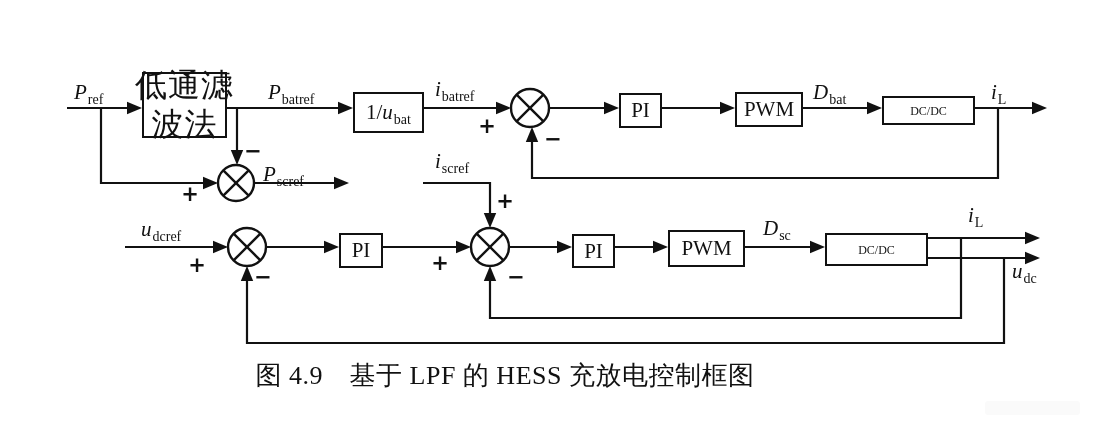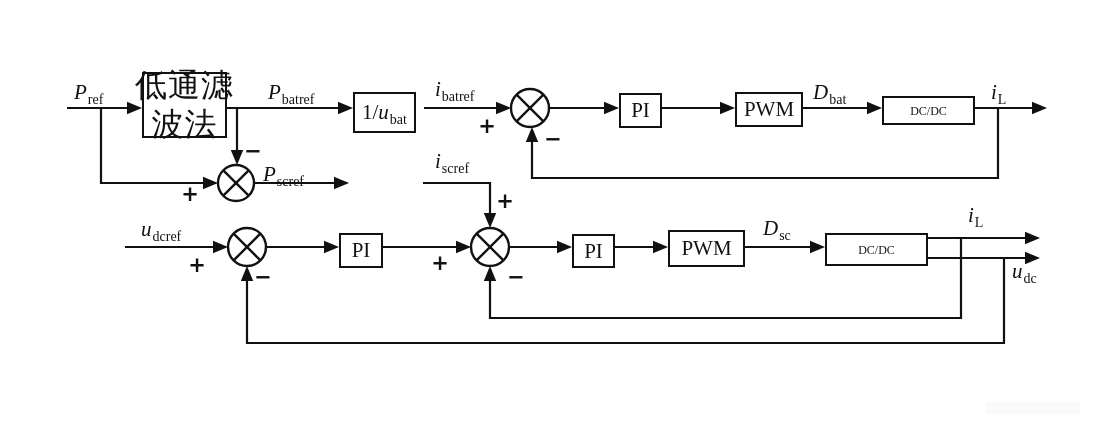--- a/index.html
+++ b/index.html
@@ -111,21 +111,21 @@
     </g>
   </svg>
 
   <div class="box cn" style="left:142px;top:72px;width:85px;height:66px;">
     <div>
       <div>低通滤</div>
       <div>波法</div>
     </div>
   </div>
 
-  <div class="box formula" style="left:353px;top:92px;width:63px;height:41px;">
+  <div class="box formula" style="left:353px;top:92px;width:71px;height:41px;">
     <span>
       <span class="pre">1/</span><span class="m">u</span><span class="s">bat</span>
     </span>
   </div>
 
 
   <div class="box" style="left:619px;top:93px;width:43px;height:35px;">
       <span>PI</span>
     </div>
   <div class="box" style="left:735px;top:92px;width:68px;height:35px;">
@@ -163,16 +163,17 @@
   <div class="sign" style="left:190px;top:194px;">+</div>
   <div class="sign" style="left:253px;top:151px;">−</div>
   <div class="sign" style="left:487px;top:126px;">+</div>
   <div class="sign" style="left:553px;top:139px;">−</div>
   <div class="sign" style="left:505px;top:201px;">+</div>
   <div class="sign" style="left:440px;top:263px;">+</div>
   <div class="sign" style="left:516px;top:277px;">−</div>
   <div class="sign" style="left:197px;top:265px;">+</div>
   <div class="sign" style="left:263px;top:277px;">−</div>
 
+  <div class="caption">图 4.9　基于 LPF 的 HESS 充放电控制框图</div>
 
   <div class="watermark"></div>
 
 </div>
 
 </body></html>

